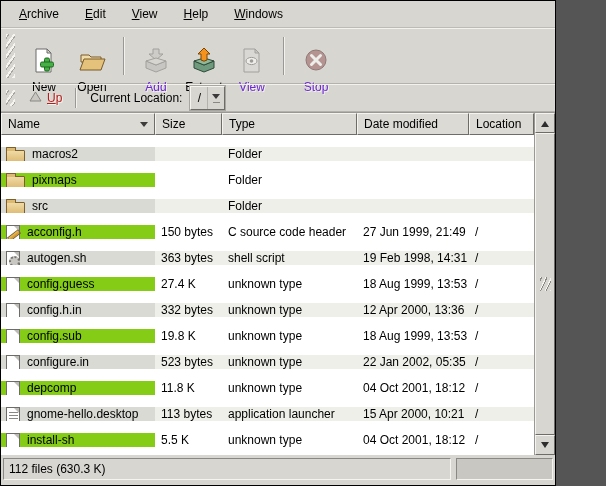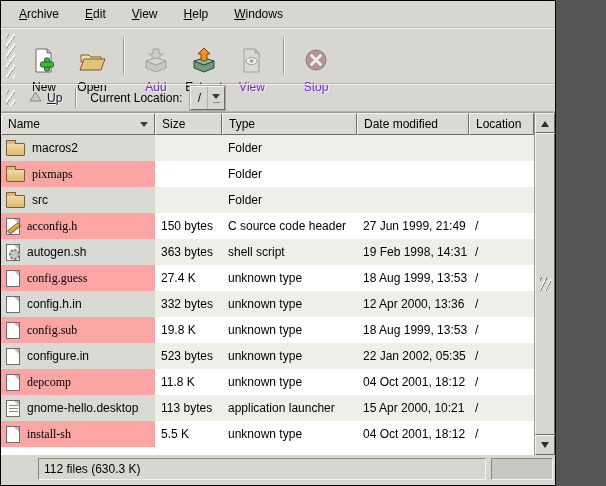--- a/index.html
+++ b/index.html
@@ -19,45 +19,45 @@
   .handle{width:9px;align-self:stretch;margin:3px 5px 3px 1px;
     background:repeating-linear-gradient(125deg,#f6f4ef 0 2px,#a8a6a1 2px 3px,#d8d6d1 3px 6px);}
   .tbtn{display:flex;flex-direction:column;align-items:center;justify-content:center;min-width:48px;padding:2px 5px;gap:2px;margin-top:29px;}
   .tlabel{line-height:14px;}
   .tbtn.disabled .tlabel{color:#6d28d9;text-shadow:1px 1px 0 #f2f0eb;}
   .tsep{width:2px;height:38px;margin:0 7px;border-left:1px solid #9a9894;border-right:1px solid #f4f2ed;}
   svg.dim{filter:grayscale(35%) opacity(.55);}
   
   .locbar{height:28px;flex:0 0 28px;display:flex;align-items:center;padding:2px 4px;border-top:1px solid #f4f2ed;border-bottom:1px solid #b4b2ad;}
   .upbtn{display:flex;align-items:center;gap:5px;padding:3px 9px;}
-  .upbtn .tlabel{color:#0f172a;text-shadow:1px 1px 0 #f2f0eb;}
+  .upbtn .tlabel{color:#b91c1c;text-shadow:1px 1px 0 #f2f0eb;}
   .locsep{width:2px;height:20px;margin:0 4px;border-left:1px solid #9a9894;border-right:1px solid #f4f2ed;}
   .loclabel{margin:0 8px 0 9px;}
   .combo{height:24px;display:flex;align-items:stretch;background:#d8d6d1;
     border:1px solid;border-color:#f6f4ef #6e6c68 #6e6c68 #f6f4ef;box-shadow:0 0 0 1px #a8a6a1;}
   .combo-val{width:17px;display:flex;align-items:center;justify-content:center;border-right:1px solid #b4b2ad;}
   .combo-btn{width:16px;display:flex;flex-direction:column;align-items:center;justify-content:center;gap:2px;}
   .carrow{width:0;height:0;border:4px solid transparent;border-top:5px solid #3a3a3a;margin-bottom:-3px;}
   .cline{width:7px;height:1px;background:#8a8884;}
   
   .main{flex:1 1 auto;min-height:0;display:flex;border-top:1px solid #9a9894;background:#fff;}
   .listwrap{flex:1 1 auto;min-width:0;display:flex;flex-direction:column;background:#fff;}
   .thead{display:grid;grid-template-columns:154px 67px 135px 112px 1fr;height:22px;flex:0 0 22px;}
   .th{background:#dcdad5;display:flex;align-items:center;padding:0 6px;
     border-top:1px solid #f6f4ef;border-left:1px solid #f6f4ef;border-right:1px solid #6e6c68;border-bottom:1px solid #6e6c68;
     overflow:hidden;white-space:nowrap;}
   .sortarrow{width:0;height:0;border:4px solid transparent;border-top:5px solid #3c3c3c;margin-left:auto;margin-bottom:-4px;}
   .tbody{flex:1 1 auto;overflow:hidden;background:#fff;}
   .row{display:grid;grid-template-columns:154px 67px 135px 112px 1fr;height:26px;}
-  .cell{display:flex;align-items:center;padding:0 6px;white-space:nowrap;overflow:hidden;}
+  .cell{display:flex;padding:0 6px;white-space:nowrap;overflow:hidden;margin-top:12px;}
   .name-cell{gap:7px;padding-left:5px;}
   .row.even .cell{background:#efefea;}
   .row.even .name-cell{background:#dadad5;}
   .row.odd .cell{background:#ffffff;}
-  .row.odd .name-cell{background:#fca5a5;font-family:Liberation Serif, serif;}
+  .row.odd .name-cell{background:#84cc16;}
   
   .fi{position:relative;flex:0 0 auto;display:inline-block;}
   .fi-folder{width:19px;height:13px;margin-top:3px;background:linear-gradient(#efdaa5,#ddba72);
     border:1px solid #7c5f2c;border-radius:1px;}
   .fi-folder::before{content:"";position:absolute;top:-4px;left:-1px;width:8px;height:3px;
     background:#ddba72;border:1px solid #7c5f2c;border-bottom:none;border-radius:1px 1px 0 0;}
   .fi-doc{width:14px;height:17px;background:#fff;border:1px solid #6e6c68;}
   .fi-doc::before{content:"";position:absolute;top:0;right:0;width:0;height:0;
     border-top:5px solid #bdbbb6;border-left:5px solid transparent;}
   .fi-pencil::after{content:"";position:absolute;left:0;top:7px;width:12px;height:3px;
@@ -73,21 +73,21 @@
     border:1px solid;border-color:#f6f4ef #6e6c68 #6e6c68 #f6f4ef;}
   .tri-up{width:0;height:0;border:4px solid transparent;border-bottom:6px solid #2e2e2e;margin-top:-3px;}
   .tri-down{width:0;height:0;border:4px solid transparent;border-top:6px solid #2e2e2e;margin-bottom:-3px;}
   .strack{flex:1 1 auto;display:flex;}
   .sthumb{flex:1;background:#d8d6d1;border:1px solid;border-color:#f6f4ef #6e6c68 #6e6c68 #f6f4ef;
     display:flex;align-items:center;justify-content:center;}
   .grip{width:11px;height:14px;background:repeating-linear-gradient(115deg,#f6f4ef 0 1px,#8a8884 1px 2px,#d8d6d1 2px 5px);}
   
   .statusbar{height:30px;flex:0 0 30px;display:flex;align-items:center;gap:5px;padding:3px 2px 5px 2px;}
   .spanel{height:22px;border:1px solid;border-color:#8a8884 #f6f4ef #f6f4ef #8a8884;display:flex;align-items:center;padding:0 5px;}
-  .spanel.left{width:448px;background:#d8d6d1;margin-left:35px;}
+  .spanel.left{width:448px;background:#d8d6d1;}
   .spanel.right{flex:1;background:#c9c7c2;}
 </style>
 </head>
 <body>
 
 <div class="window">
 
   <div class="menubar">
     <div class="menu-item">
         <span><span class="mn">A</span><span>rchive</span></span>

